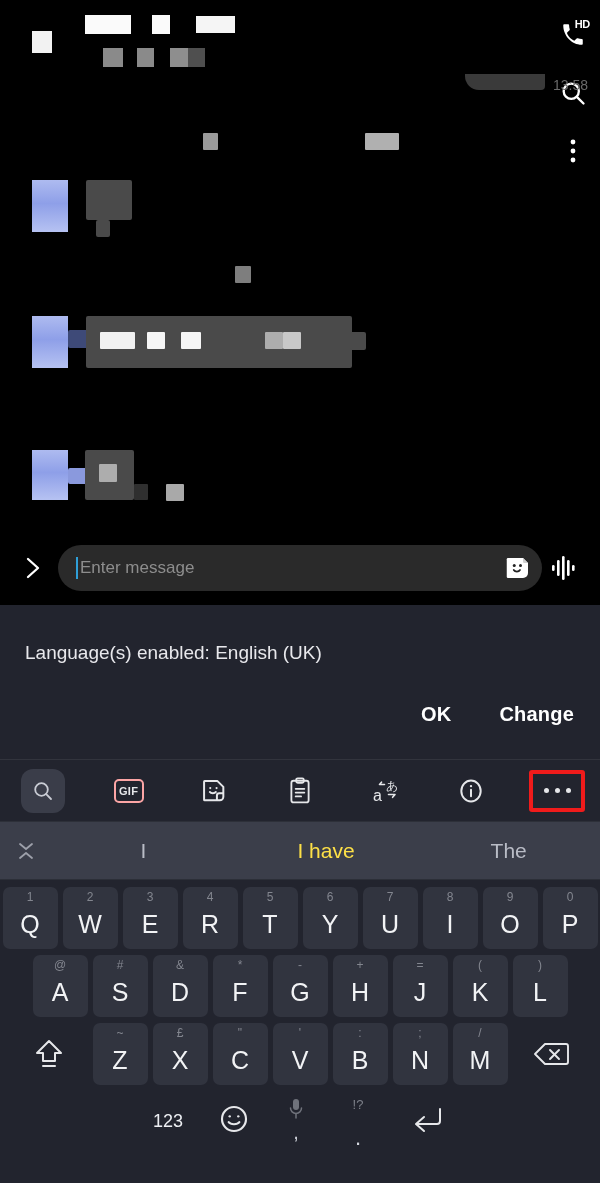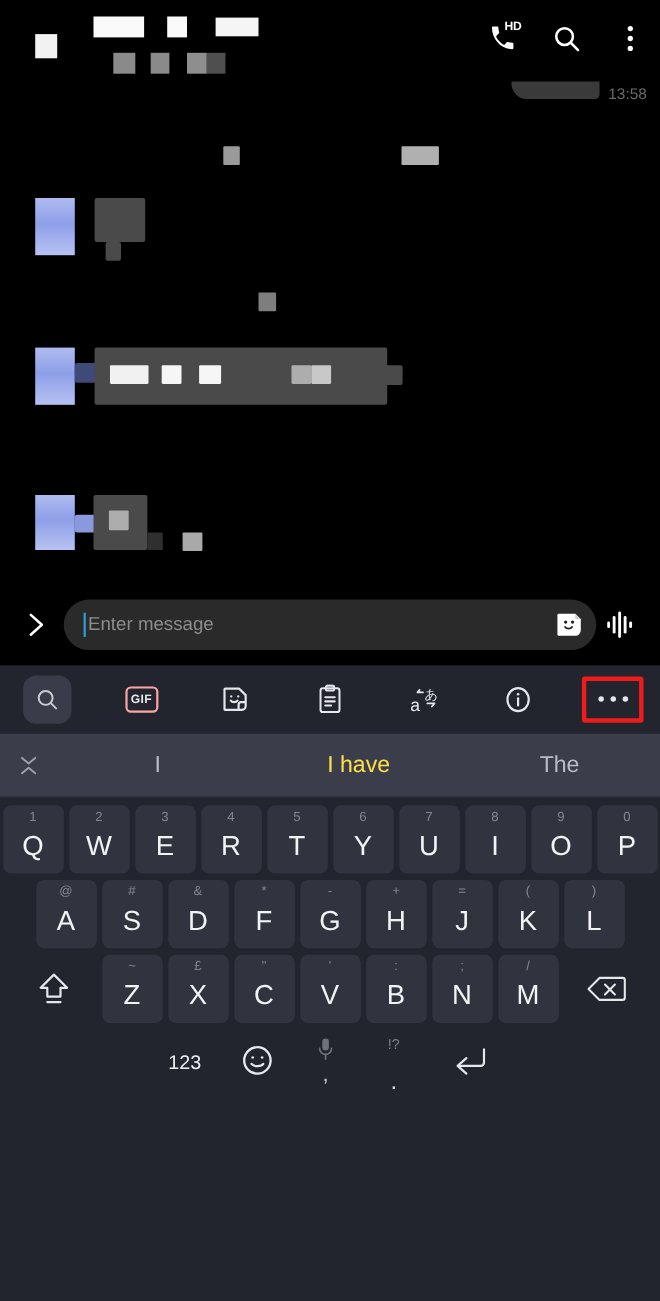--- a/index.html
+++ b/index.html
@@ -16,21 +16,21 @@
     position: absolute; left: 0; top: 0; width: 600px; height: 605px;
     background: #000;
   }
   .chat-header {
     position: absolute; left: 0; top: 0; width: 600px; height: 70px;
   }
   
   .px { position: absolute; }
   .hdr-actions {
     position: absolute; right: 10px; top: 18px;
-    display: flex; align-items: center; gap: 24px;
+    display: flex; align-items: center; gap: 24px; flex-direction: column;
   }
   .hdr-icon {
     width: 34px; height: 34px; position: relative;
     display: flex; align-items: center; justify-content: center;
   }
   .hdr-icon svg { display: block; }
   .hd-badge {
     position: absolute; top: 1px; right: 0px;
     font-size: 11px; font-weight: bold; color: #fff; line-height: 1;
     letter-spacing: -0.3px;
@@ -283,20 +283,27 @@
             <rect x="17" y="5" width="2.6" height="16" rx="1.3"></rect>
             <rect x="22" y="10" width="2.6" height="6" rx="1.3"></rect>
           </g>
         </svg>
       </div>
     </div>
   </div>
 
   <div class="kb">
 
+    <div class="lang-banner">
+      <div class="lang-text">Language(s) enabled: English (UK)</div>
+      <div class="lang-actions">
+        <div class="lang-btn">OK</div>
+        <div class="lang-btn">Change</div>
+      </div>
+    </div>
 
     <div class="tool-row">
       <div class="tool active">
         <div class="chip">
           <svg width="24" height="24" viewBox="0 0 24 24" fill="none" stroke="#c9ccd4" stroke-width="1.8">
             <circle cx="10.5" cy="10.5" r="6.3"></circle>
               <line x1="15.2" y1="15.2" x2="20" y2="20" stroke-linecap="round"></line>
           </svg>
         </div>
       </div>

